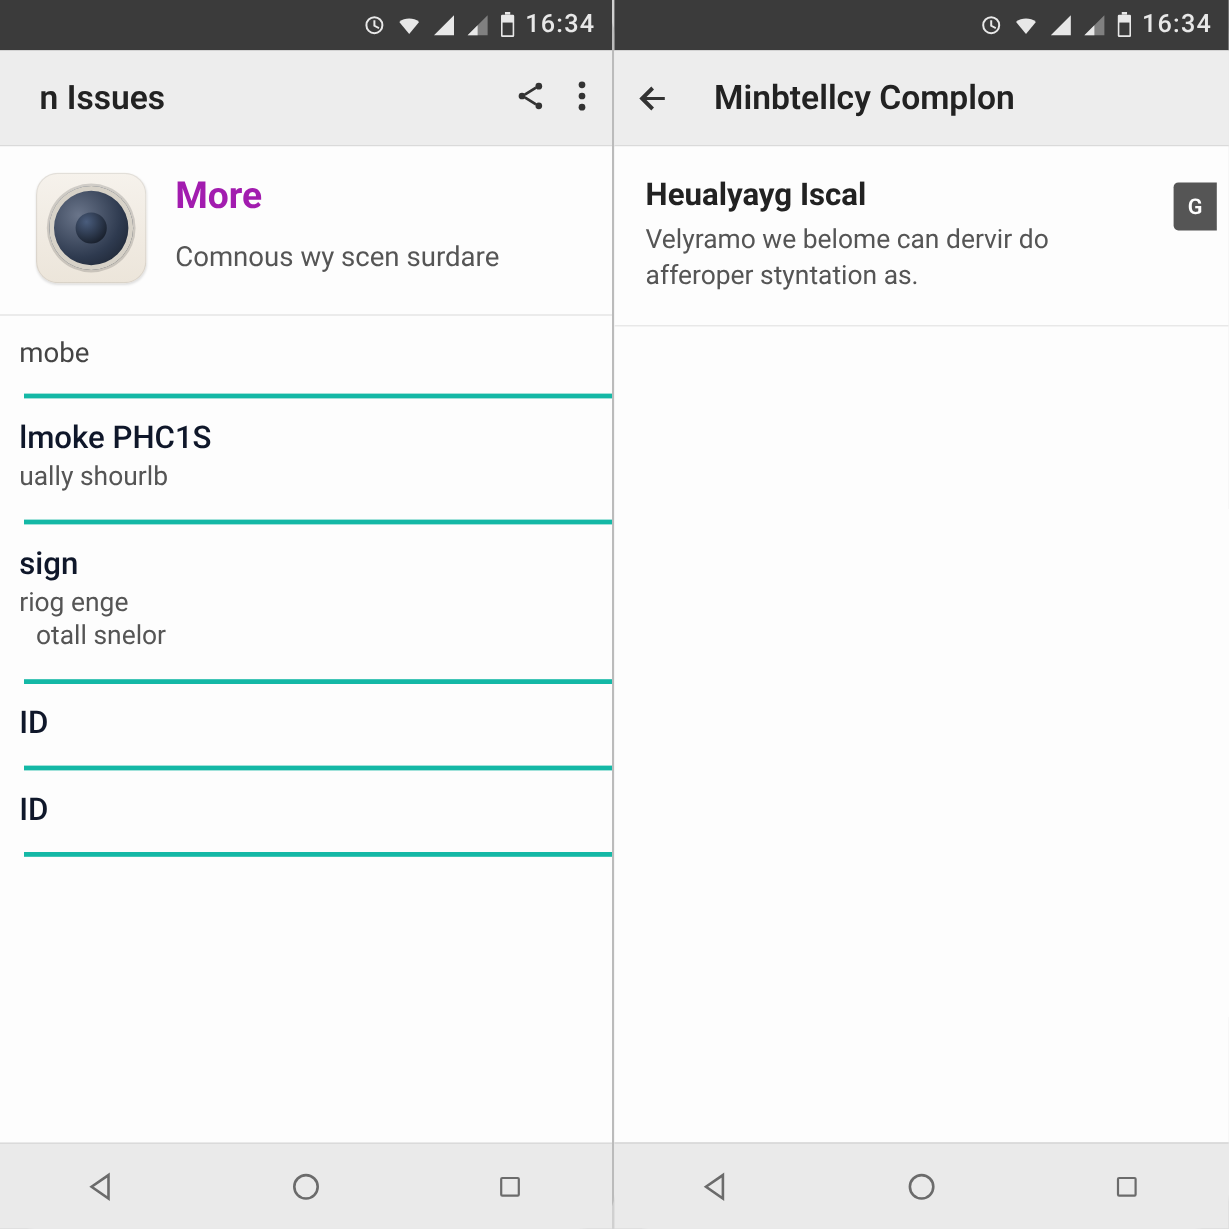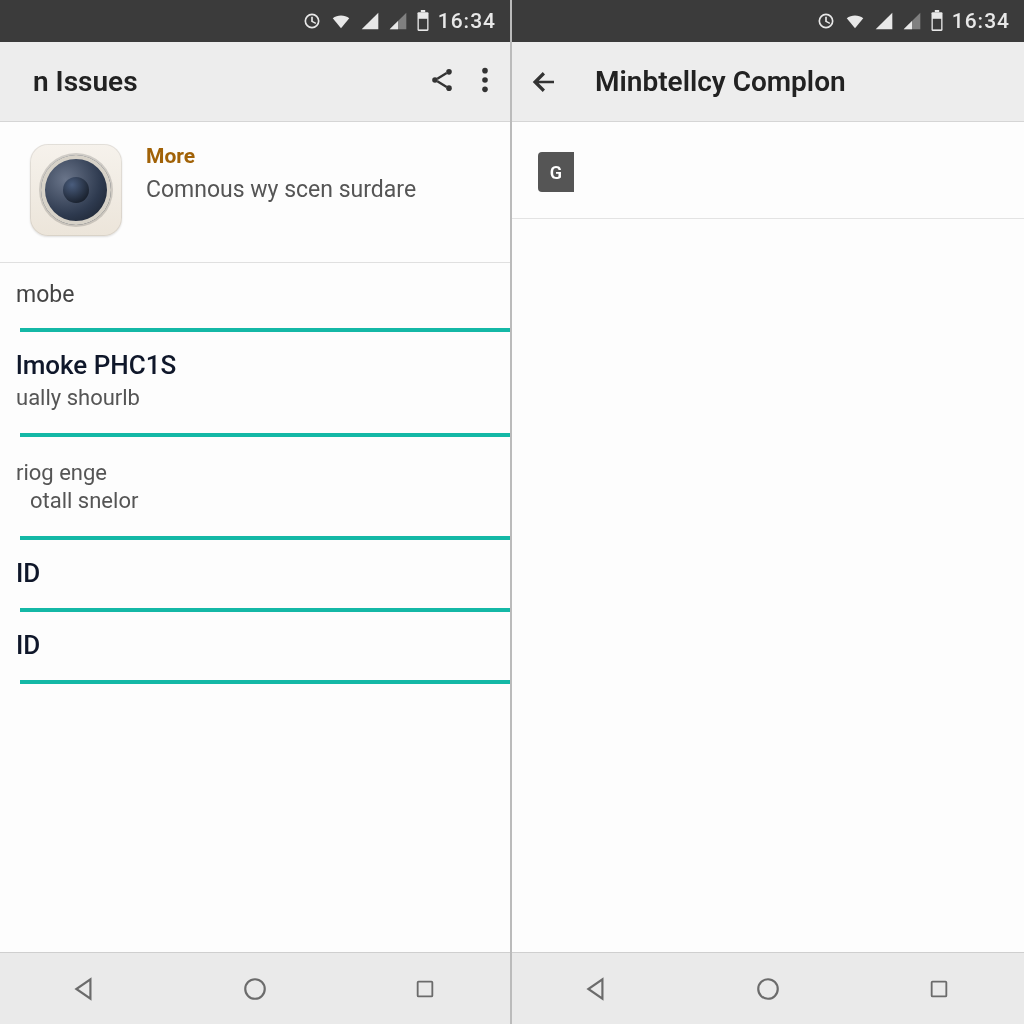--- a/index.html
+++ b/index.html
@@ -1,18 +1,18 @@
 <!DOCTYPE html>
 <html><head>
 <meta charset="utf-8">
 <style>
   * { margin: 0; padding: 0; box-sizing: border-box; }
   html, body { width: 1024px; height: 1024px; overflow: hidden; font-family: Roboto, Arial, sans-serif; background: #d0d0d0; }
   .screens { display: flex; width: 1024px; height: 1024px; }
-  .screen { width: 512px; height: 1024px; background: #fafafa; display: flex; flex-direction: column; position: relative; border-right: 2px solid #bbb; }
+  .screen { width: 512px; height: 1024px; background: #fafafa; display: flex; flex-direction: column; position: relative; border-right: 2px solid #bbb; border-radius: 29px; }
   .screen:last-child { border-right: none; }
 
   
   .statusbar { height: 42px; background: #3b3b3b; color: #e8e8e8; display: flex; align-items: center; justify-content: flex-end; padding: 0 14px; gap: 8px; font-size: 20px; }
   .statusbar .clock { font-size: 21px; letter-spacing: 1px; font-weight: 500; }
   .statusbar svg { fill: #e8e8e8; }
   .sb-icon { display:inline-flex; align-items:center; }
 
   
   .appbar { height: 80px; background: #ededed; display: flex; align-items: center; padding: 0 12px; border-bottom: 1px solid #d5d5d5; }
@@ -22,21 +22,21 @@
   .appbar svg { fill: #333; }
 
   
   .content { flex: 1; overflow: hidden; background: #fdfdfd; }
 
   
   .header-card { display: flex; align-items: flex-start; padding: 22px 20px 26px 30px; gap: 24px; border-bottom: 1px solid #e0e0e0; }
   .header-icon { width: 92px; height: 92px; border-radius: 18px; background: linear-gradient(#f6f2ec,#ece5da); display:flex; align-items:center; justify-content:center; box-shadow: inset 0 0 0 1px rgba(0,0,0,.08), 0 1px 2px rgba(0,0,0,.12); }
   .lens-outer { width:70px; height:70px; border-radius:50%; background: radial-gradient(circle at 35% 35%, #6a758a 0%, #2e3a4f 55%, #11161f 100%); box-shadow: inset 0 0 0 4px #d7d2c8, 0 0 0 2px rgba(0,0,0,.15); position:relative;}
   .lens-outer::after { content:""; position:absolute; left:22px; top:22px; width:26px; height:26px; border-radius:50%; background: radial-gradient(circle at 35% 30%, #4a5d7d, #0b0f16);}
-  .header-text .t1 { font-size: 21px; font-weight: 700; color: #a16207; margin-bottom: 6px; }
+  .header-text .t1 { font-size: 31px; font-weight: 700; color: #a21caf; margin-bottom: 18px; }
   .header-text .t2 { font-size: 23px; color: #555; line-height: 1.35; }
 
   
   .screen-left { margin-left: 0; }
   .screen-left .appbar .title { padding-left: 0; }
   .left-scroll { position: relative; }
 
   .list { }
   .list-item { padding: 18px 20px 20px 10px; border-bottom: 4px solid #14b8a6; margin-left: 20px; }
   .list-item .l-title { font-size: 26px; color: #0f172a; font-weight: 500; }
@@ -128,20 +128,21 @@
 
       <div class="list">
         <div class="list-item plain">
           <div class="l-title truncate-left">mobe</div>
         </div>
         <div class="list-item">
           <div class="l-title truncate-left">lmoke PHC1S</div>
           <div class="l-sub truncate-left">ually shourlb</div>
         </div>
         <div class="list-item">
+          <div class="l-title truncate-left">sign</div>
           <div class="l-sub truncate-left" style="white-space:pre-line">riog enge
 otall snelor</div>
         </div>
         <div class="list-item">
           <div class="l-title truncate-left">ID</div>
         </div>
         <div class="list-item">
           <div class="l-title truncate-left">ID</div>
         </div>
       </div>
@@ -203,20 +204,24 @@
       <div class="back">
         <svg width="30" height="30" viewBox="0 0 24 24">
             <path d="M20 11H7.8l5-5L11 4l-8 8 8 8 1.8-2-5-5H20z"></path>
           </svg>
       </div>
       <div class="title">Minbtellcy Complon</div>
     </div>
 
     <div class="content">
       <div class="setting-row">
+        <div class="setting-text">
+          <div class="s-title">Heualyayg Iscal</div>
+          <div class="s-sub">Velyramo we belome can dervir do afferoper styntation as.</div>
+        </div>
         <div class="setting-ctrl">G</div>
       </div>
     </div>
 
     <div class="navbar">
       <div class="nb">
         <svg width="26" height="26" viewBox="0 0 24 24">
             <path d="M17 3v18L4 12z"></path>
           </svg>
       </div>

